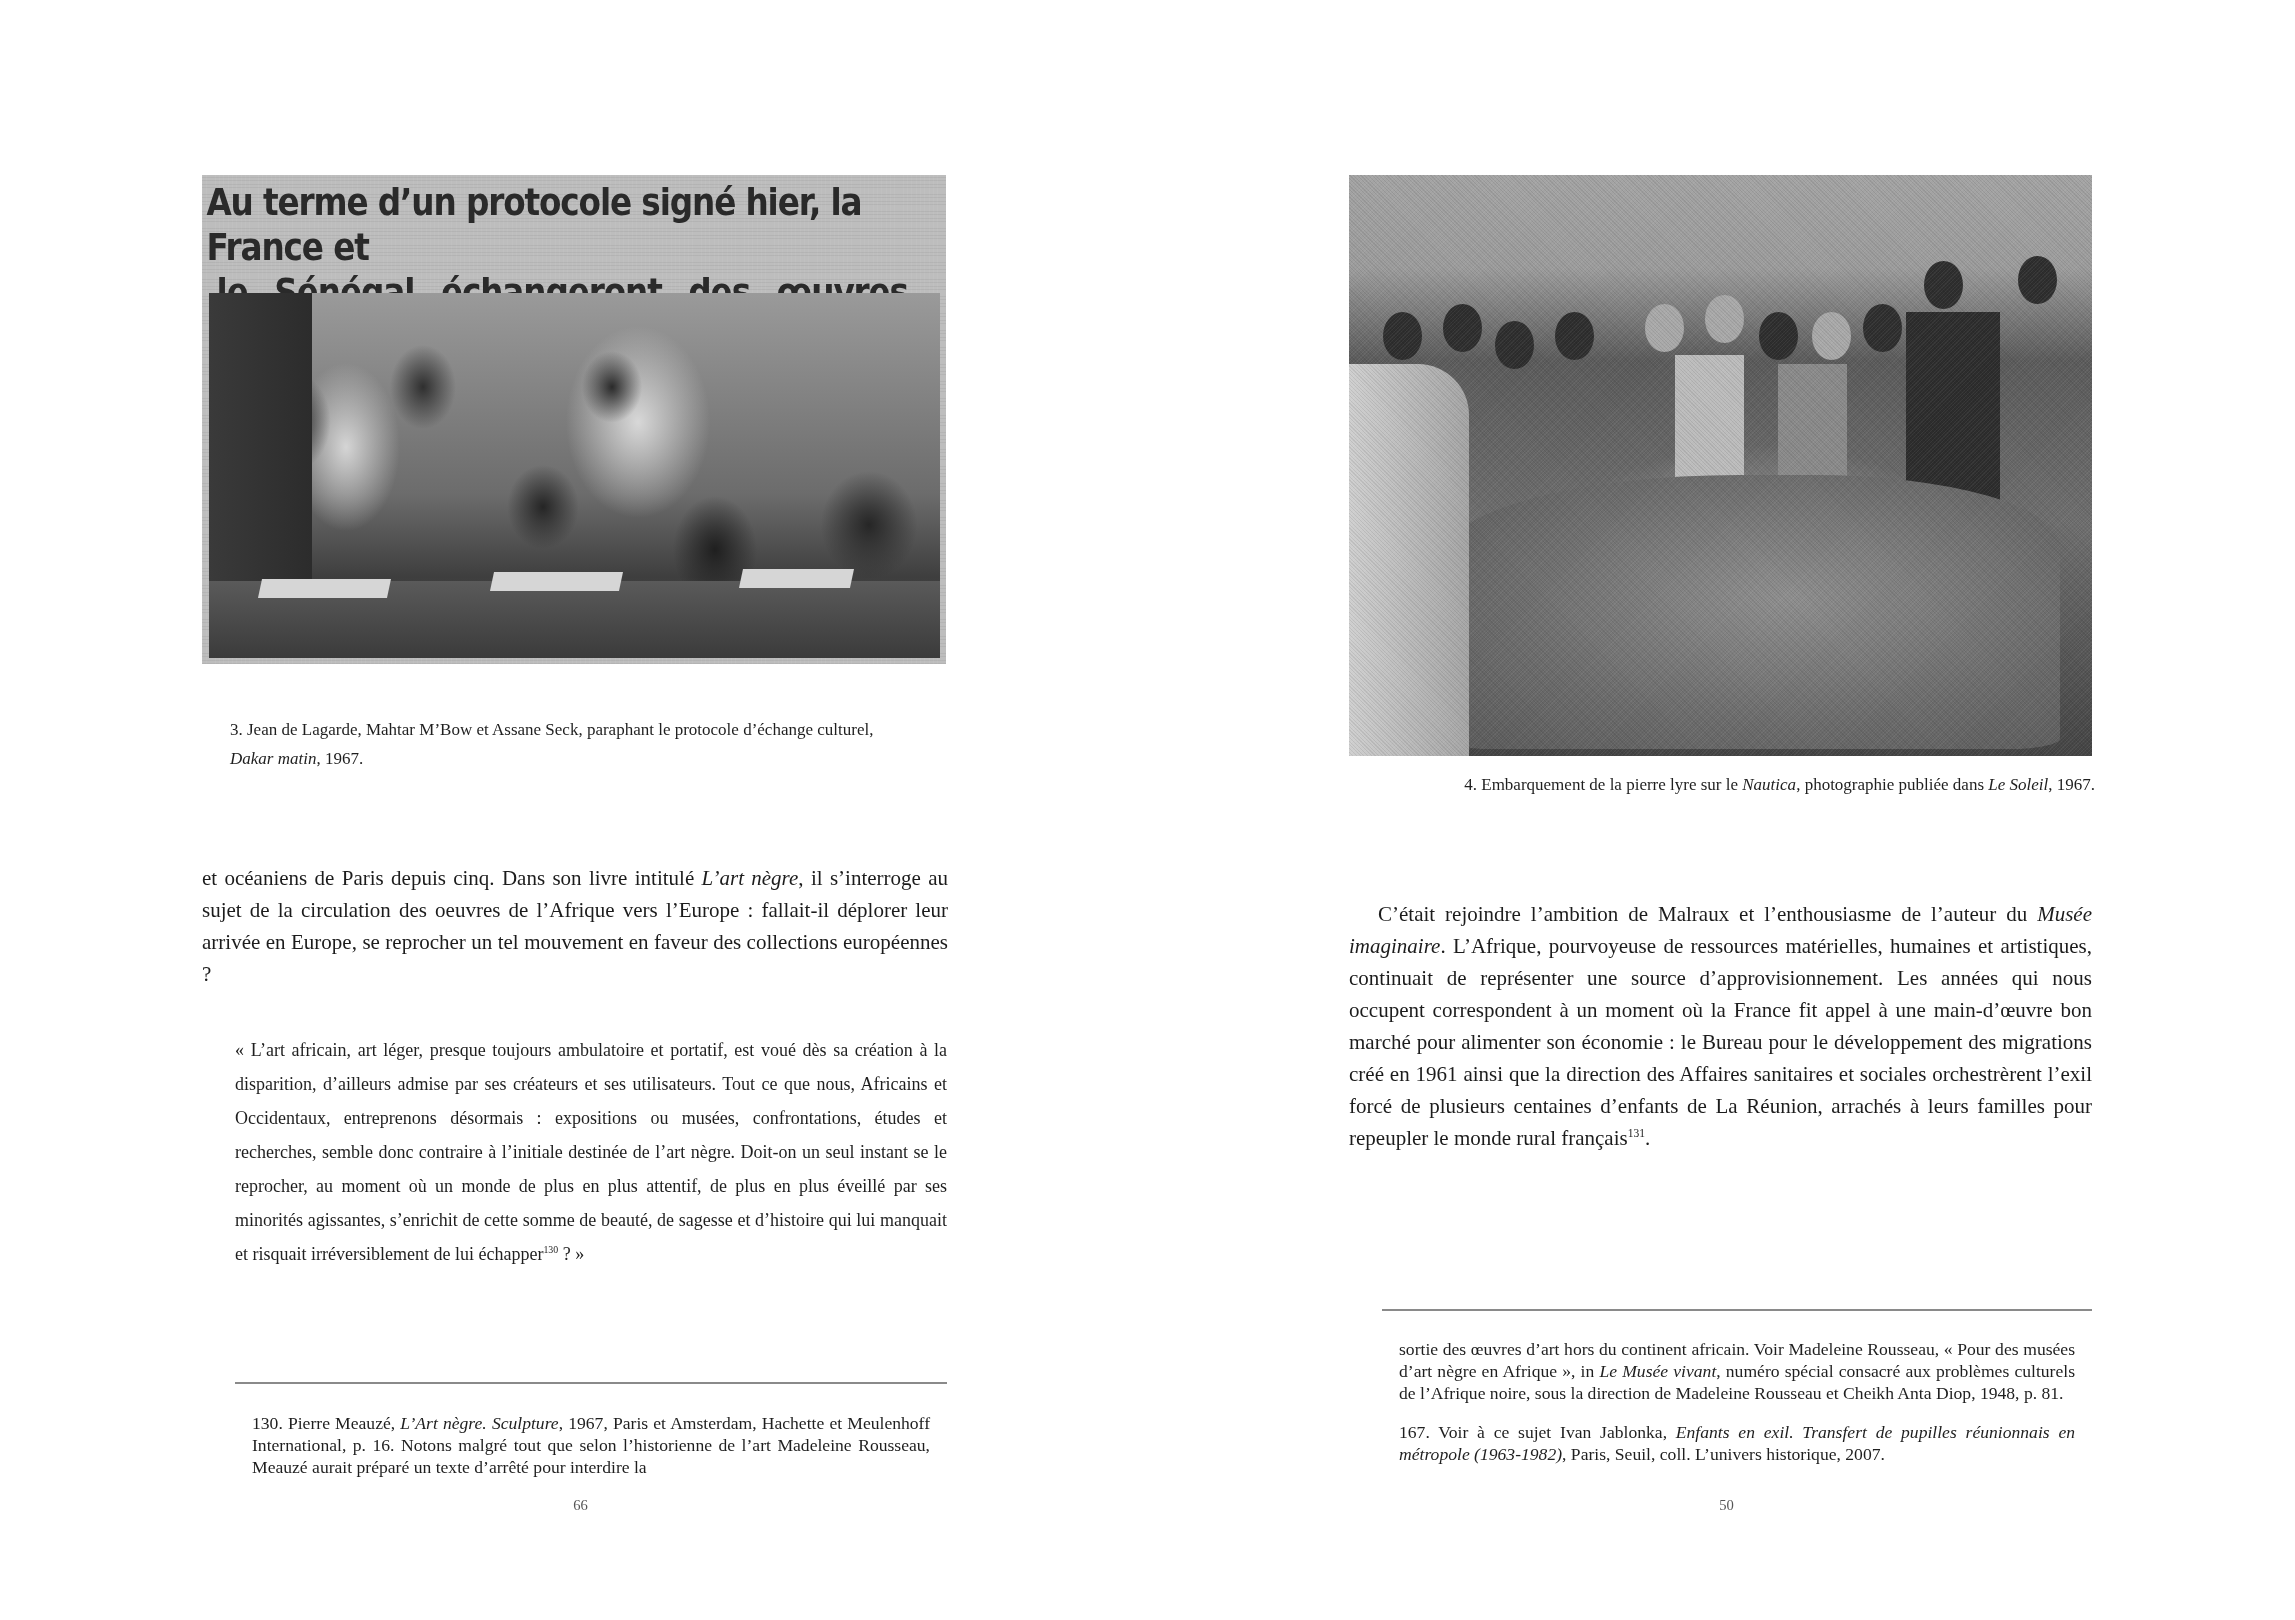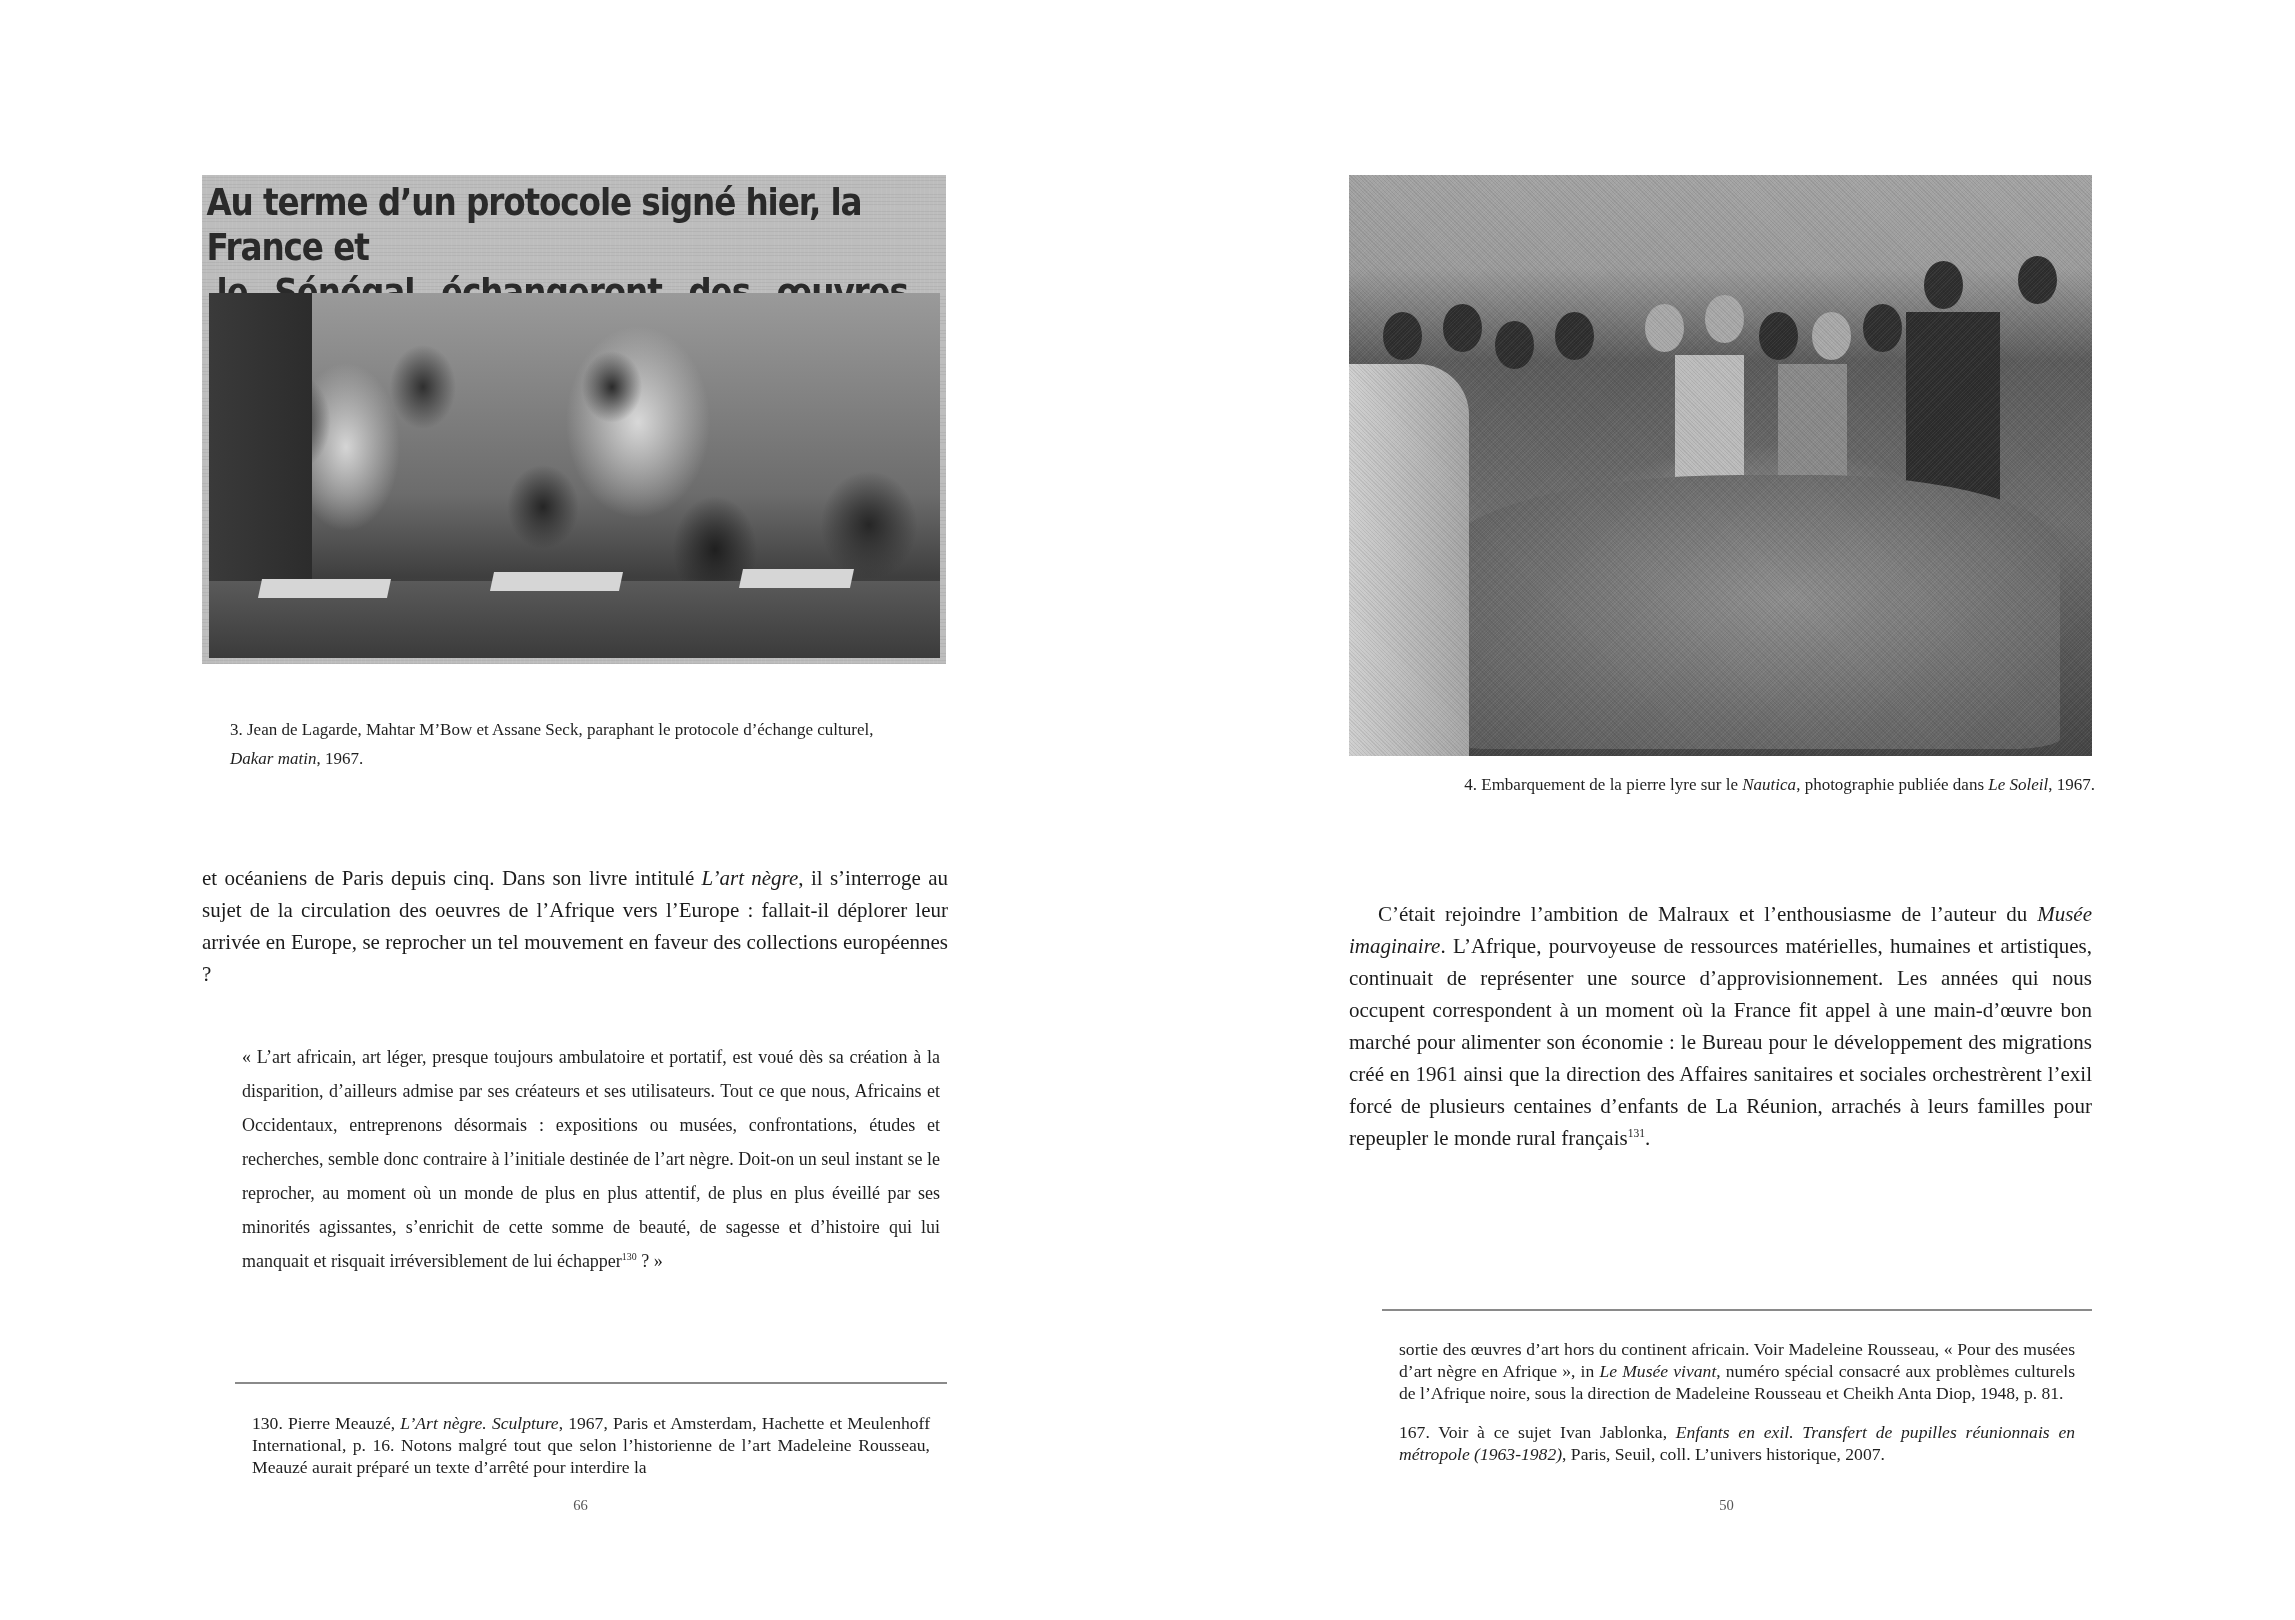--- a/index.html
+++ b/index.html
@@ -103,21 +103,21 @@
   .body-left { left: 202px; top: 862px; width: 746px; }
   .body-right { left: 202px; top: 898px; width: 743px; text-indent: 29px; }
   .body-text p { margin: 0; }
   .body-text i { font-style: italic; }
   sup { font-size: 0.55em; vertical-align: super; line-height: 0; }
 
   .quote {
     position: absolute; left: 235px; top: 1033px; width: 712px;
     font-size: 18px; line-height: 34px; text-align: justify; color: #1f1f1f;
   }
-  .quote p { margin: 7px; }
+  .quote p { margin: 0; }
 
   
   .fn-rule { position: absolute; height: 1.7px; background: #8a8a8a; }
   .fn-rule-left { left: 235px; top: 1382px; width: 712px; }
   .fn-rule-right { left: 235px; top: 1309px; width: 710px; }
   .footnotes {
     position: absolute; font-size: 17.6px; line-height: 22px; text-align: justify; color: #1f1f1f;
   }
   .footnotes p { margin: 17px; }
   .footnotes i { font-style: italic; }

